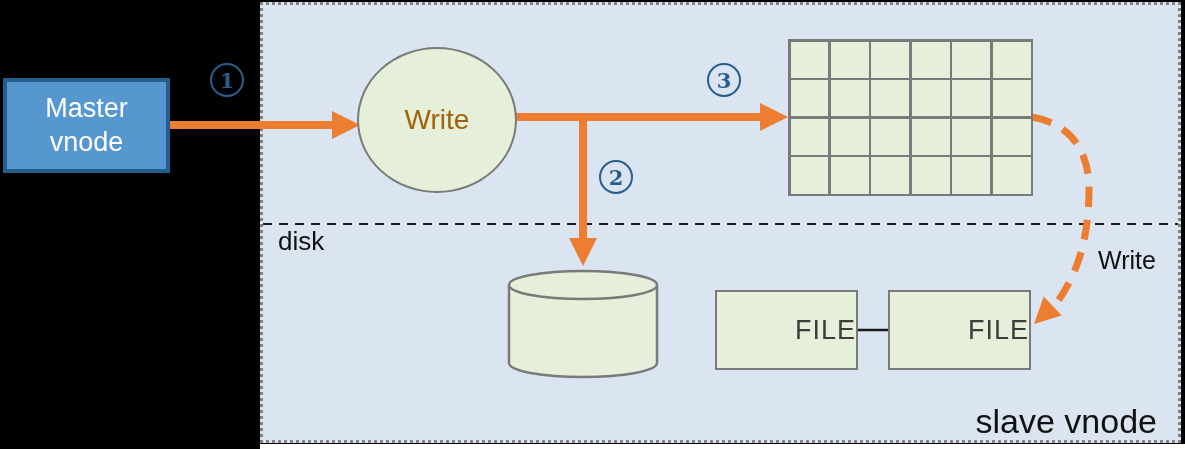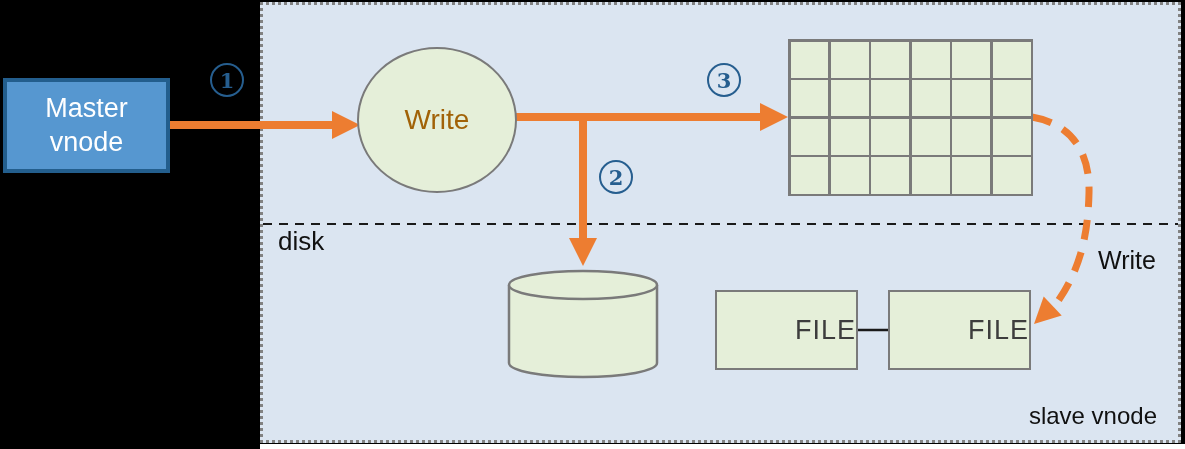--- a/index.html
+++ b/index.html
@@ -64,21 +64,21 @@
     font-family:"DejaVu Serif",serif;font-size:21px;font-weight:bold;
   }
   .badge.b1{left:210px;top:63px;}
   .badge.b2{left:599px;top:160px;}
   .badge.b3{left:707px;top:63px;}
   .lbl{position:absolute;color:#111;white-space:nowrap;}
   .lbl.memory{left:278px;top:194px;font-size:26px;}
   .lbl.disk{left:278px;top:226px;font-size:26px;}
   .lbl.wal{left:509px;top:396px;width:148px;text-align:center;font-size:27px;}
   .lbl.flush{left:1098px;top:246px;font-size:25px;}
-  .lbl.slave{right:28px;top:402px;font-size:24px;}
+  .lbl.slave{right:28px;top:402px;font-size:34px;}
 </style>
 </head>
 <body>
 
 <div class="stage">
 
   <div class="panel"></div>
   <div class="bottom-strip"></div>
 
   <svg class="overlay" viewBox="0 0 1185 449">

